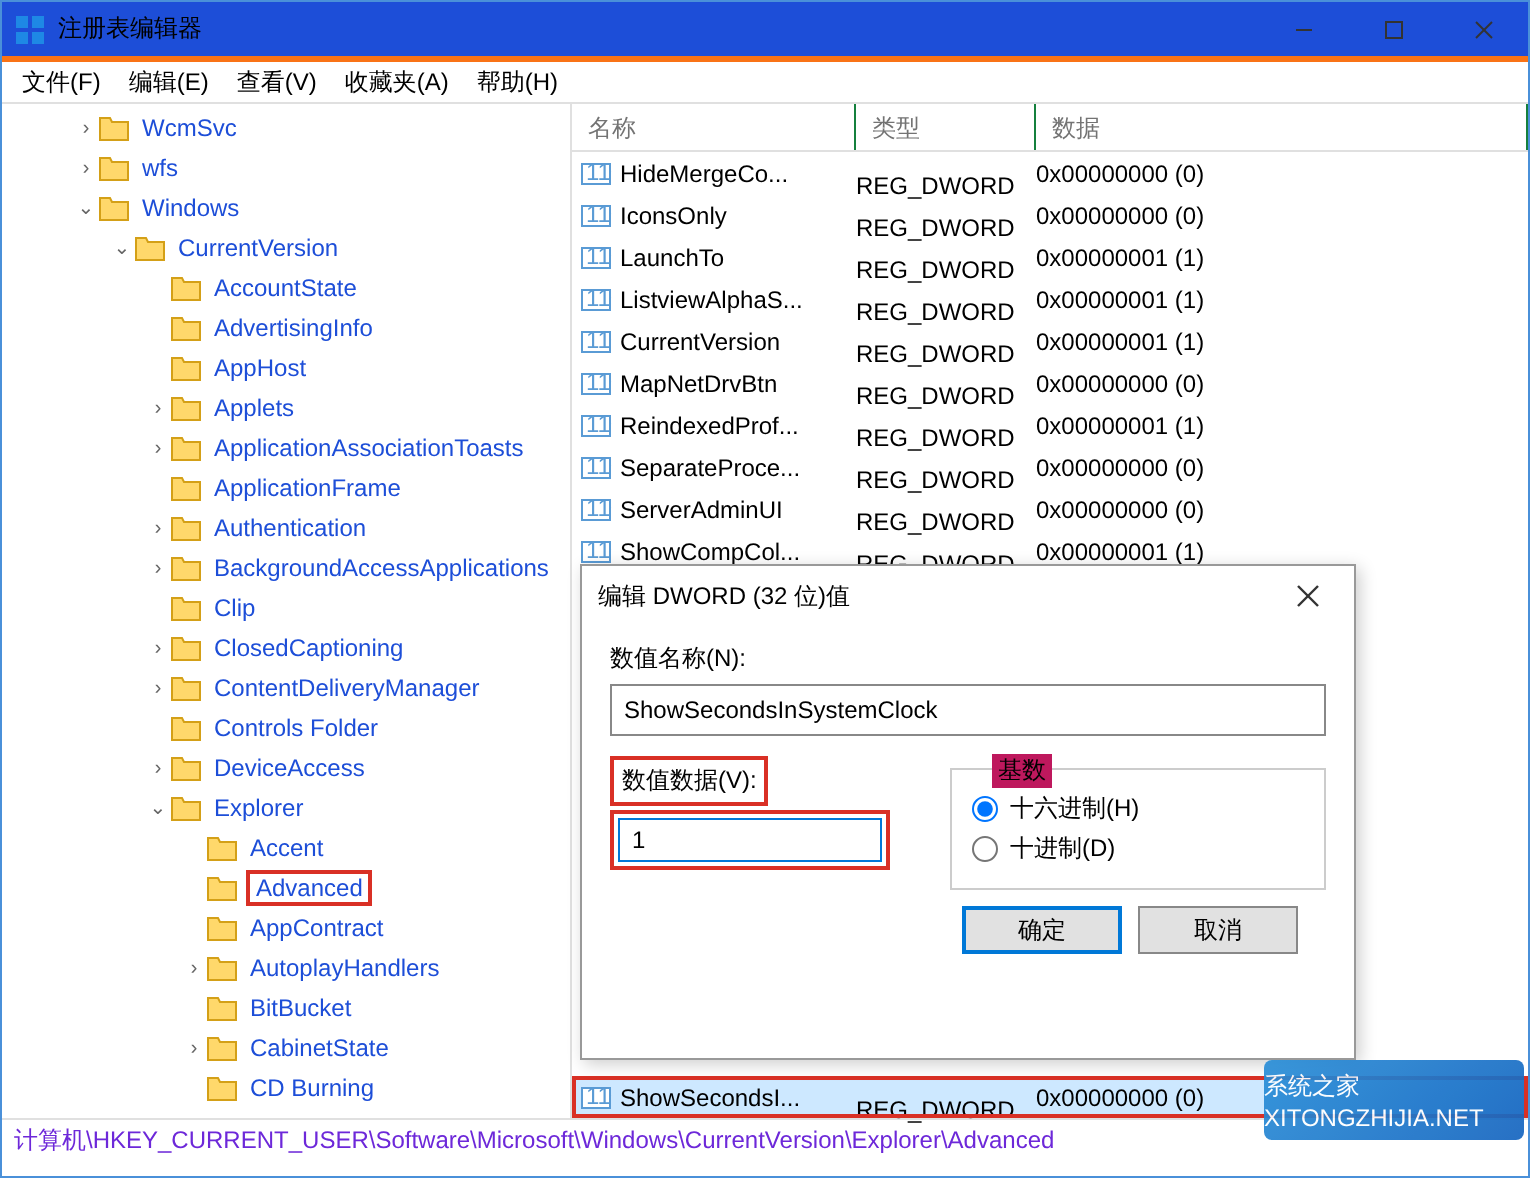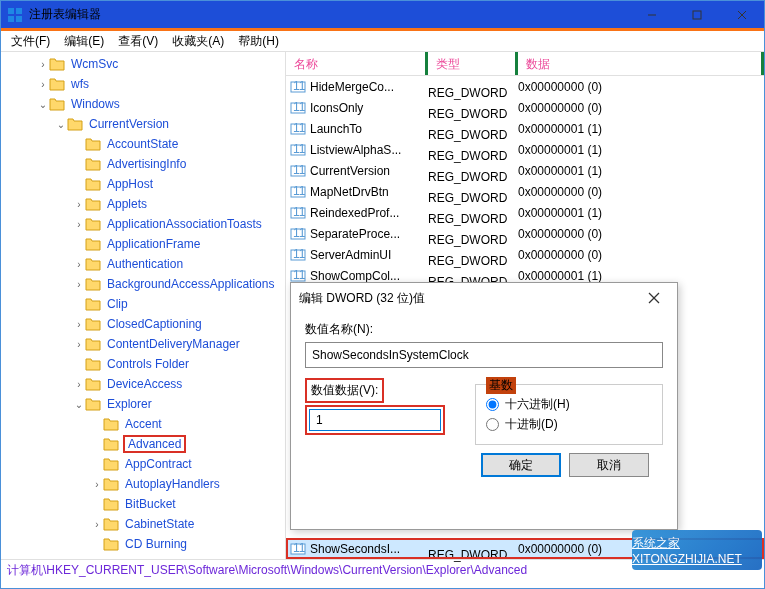--- a/index.html
+++ b/index.html
@@ -16,21 +16,21 @@
 .tree-pane { width: 285px; overflow: hidden; border-right: 1px solid #e0e0e0; padding-top: 2px; }
 .tree-item { display: flex; align-items: center; height: 20px; white-space: nowrap; }
 .tree-indent { display: inline-block; }
 .tree-toggle { width: 12px; text-align: center; color: #666; font-size: 10px; cursor: pointer; }
 .tree-folder { width: 16px; height: 14px; margin-right: 4px; display: inline-flex; }
 .tree-folder svg { width: 16px; height: 14px; }
 .tree-label { color: #1d4ed8; padding: 0 2px; }
 .tree-label.highlighted { border: 2px solid #d93025; padding: 0 3px; }
 .list-pane { flex: 1; position: relative; }
 .list-header { display: flex; height: 24px; border-bottom: 1px solid #e0e0e0; }
-.list-header-col { padding: 4px 8px; border-right: 3px solid #15803d; color: #ec4899; }
+.list-header-col { padding: 4px 8px; border-right: 1px solid #15803d; color: #737373; }
 .col-name { width: 142px; }
 .col-type { width: 90px; }
 .col-data { flex: 1; }
 .list-row { display: flex; height: 21px; align-items: center; }
 .list-row.sel { background: #cde8ff; }
 .list-row.red-box { outline: 2px solid #d93025; outline-offset: -2px; }
 .list-icon { width: 16px; height: 16px; margin-left: 4px; margin-right: 4px; display: inline-flex; }
 .list-icon svg { width: 16px; height: 16px; }
 .list-name { width: 118px; overflow: hidden; text-overflow: ellipsis; white-space: nowrap; }
 .list-type { width: 90px; margin-top: 12px; }
@@ -43,27 +43,27 @@
 .dialog-body { padding: 8px 14px; }
 .field-label { color: #000; margin-bottom: 4px; }
 .field-input { width: 100%; height: 22px; border: 1px solid #888; padding: 12px 6px; background: #fff; color: #000; margin-bottom: 10px; }
 .dialog-row { display: flex; gap: 30px; }
 .value-group { width: 140px; }
 .value-label-box { border: 2px solid #d93025; padding: 2px 4px; display: inline-block; margin-bottom: 2px; }
 .value-input-box { border: 2px solid #d93025; padding: 2px; }
 .value-input { width: 100%; height: 22px; border: 1px solid #0078d7; padding: 2px 6px; }
 .radix-group { flex: 1; }
 .radix-border { border: 1px solid #ccc; padding: 8px 10px; position: relative; margin-top: 6px; }
-.radix-legend { position: absolute; top: -8px; left: 10px; background: #c2410c; padding: 0 3px; }
+.radix-legend { position: absolute; top: -8px; left: 20px; background: #be185d; padding: 0 3px; }
 .radio-row { display: flex; align-items: center; margin: 3px 0; }
 .radio-row input { margin-right: 6px; }
 .dialog-buttons { display: flex; justify-content: flex-end; gap: 8px; padding: 8px 14px 0; }
 .dlg-btn { width: 80px; height: 24px; border: 1px solid #888; background: #e1e1e1; text-align: center; line-height: 22px; }
 .dlg-btn.primary { border: 2px solid #0078d7; line-height: 20px; }
-.watermark { position: absolute; right: 2px; bottom: 18px; width: 130px; height: 40px; background: linear-gradient(135deg,#2a8fd8,#1565c0); border-radius: 4px; display: flex; align-items: center; justify-content: center; color: #fff; font-size: 11px; opacity: 0.92; text-decoration: underline; }
+.watermark { position: absolute; right: 2px; bottom: 18px; width: 130px; height: 40px; background: linear-gradient(135deg,#2a8fd8,#1565c0); border-radius: 4px; display: flex; align-items: center; justify-content: center; color: #fff; font-size: 11px; opacity: 0.92; }
 </style>
 </head>
 <body>
 
 <div class="titlebar">
   <span class="titlebar-icon">
     <svg viewBox="0 0 16 16">
         <rect x="1" y="1" width="6" height="6" fill="#1e88e5"></rect>
         <rect x="9" y="1" width="6" height="6" fill="#1e88e5"></rect>
         <rect x="1" y="9" width="6" height="6" fill="#1e88e5"></rect>

